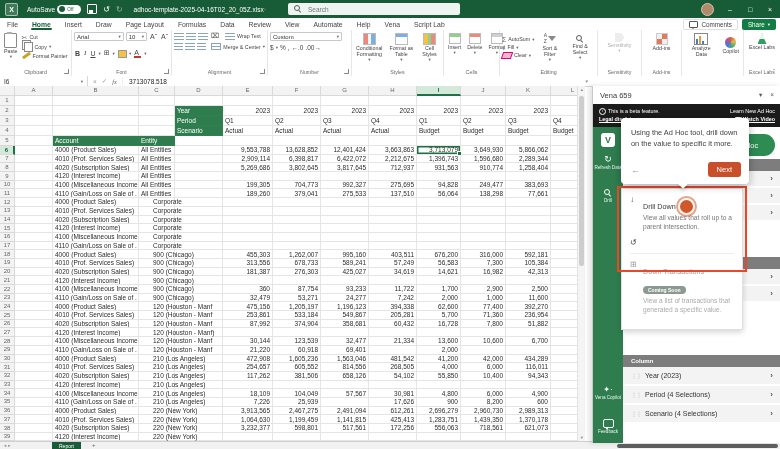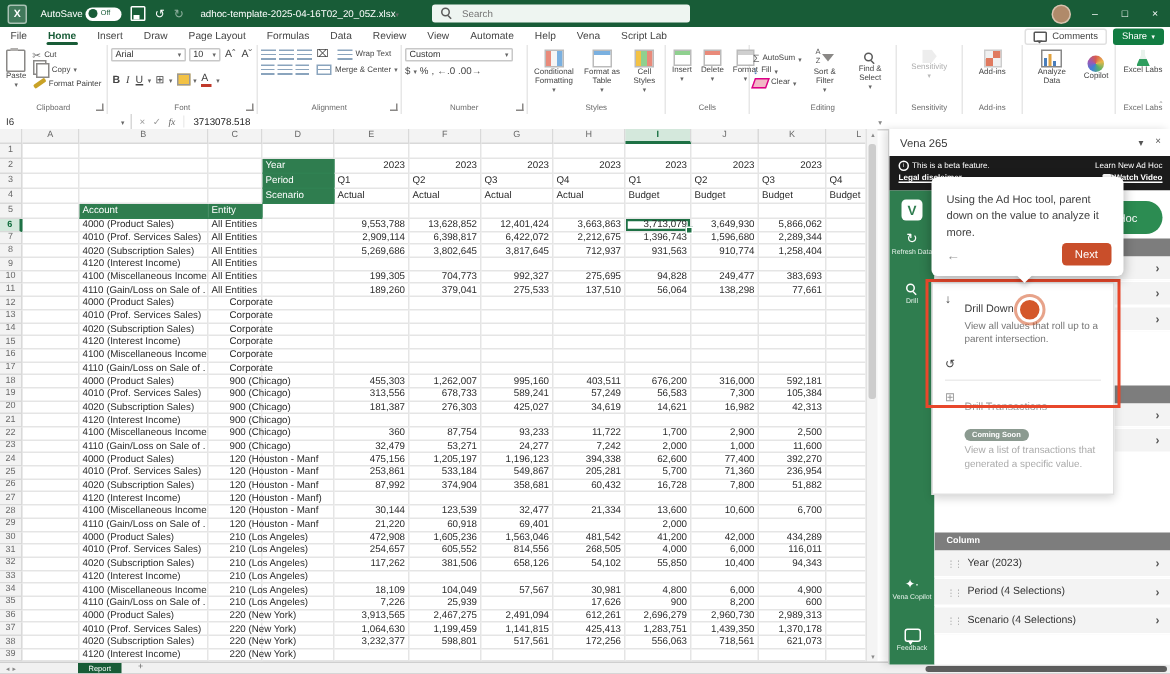--- a/index.html
+++ b/index.html
@@ -1055,21 +1055,21 @@
 
   <div class="sheetbar">
     <span class="sb-nav">◂▸</span>
     <span class="sheet-tab">Report</span>
     <span class="sb-plus">+</span>
     <div class="hthumb"></div>
   </div>
 
   <div class="vena">
     <div class="vp-header">
-      <span class="vp-title">Vena 265</span>
+      <span class="vp-title">Vena 659</span>
       <span class="vp-hicons">
         <span>▾</span>
         <span>×</span>
       </span>
     </div>
     <div class="vp-banner">
       <div>
         <div><span class="infoi">i</span><span>This is a beta feature.</span></div>
         <div class="bold">Legal disclaimer</div>
       </div>
@@ -1146,29 +1146,29 @@
         <span class="dd-ic">↓</span>
         <span><span class="dd-title">Drill Down</span>
         <div class="dd-desc">View all values that roll up to a parent intersection.</div></span>
       </div>
       <div class="dd-item">
         <span class="dd-ic">↺</span>
       </div>
       <div class="dd-div"></div>
       <div class="dd-item off">
         <span class="dd-ic">⊞</span>
-        <span><span class="dd-title">Drill Transactions</span>
+        <span><span class="dd-title">Down Transactions</span>
         <div><span class="badge">Coming Soon</span></div>
         <div class="dd-desc">View a list of transactions that generated a specific value.</div></span>
       </div>
     </div>
     <div class="red-box"></div>
 
     <div class="vtooltip">
-      <div class="txt">Using the Ad Hoc tool, parent down on the value to analyze it more.</div>
+      <div class="txt">Using the Ad Hoc tool, drill down on the value to specific it more.</div>
       <div class="foot">
         <span class="backarr">←</span>
         <span class="next-btn">Next</span>
       </div>
       <div class="vt-caret"></div>
     </div>
     <div class="coach"></div>
   </div>
 
 </div>

